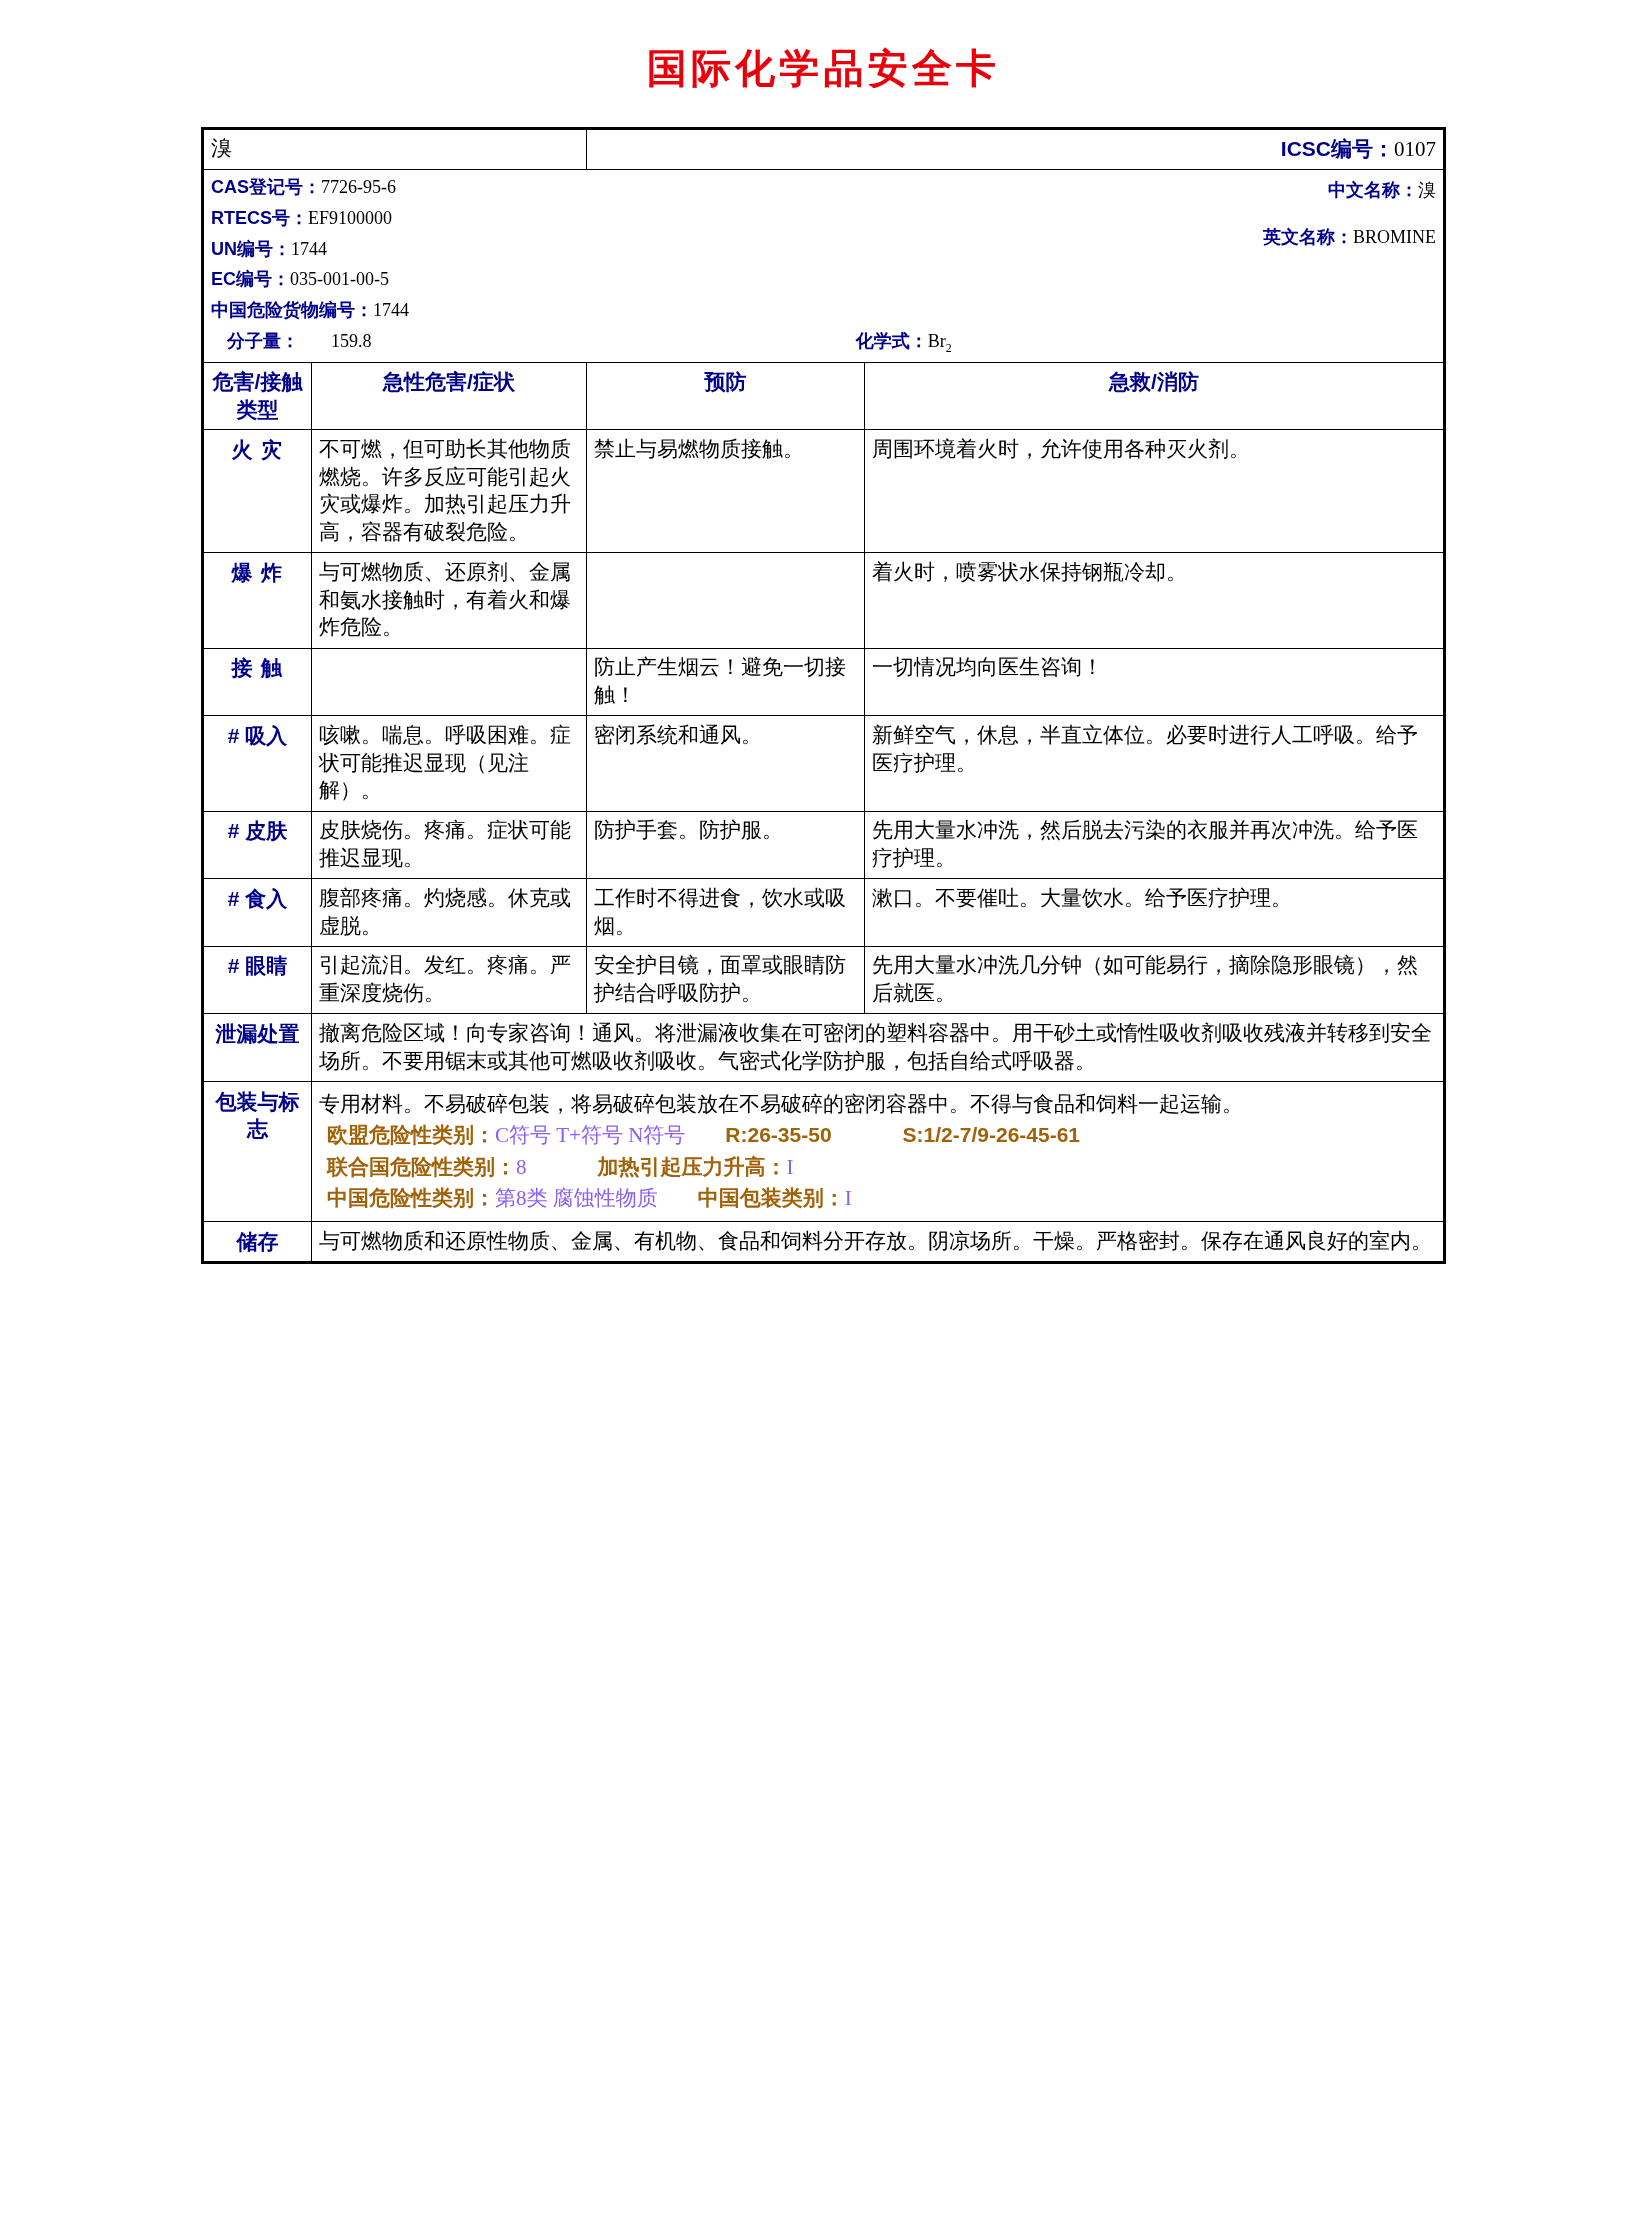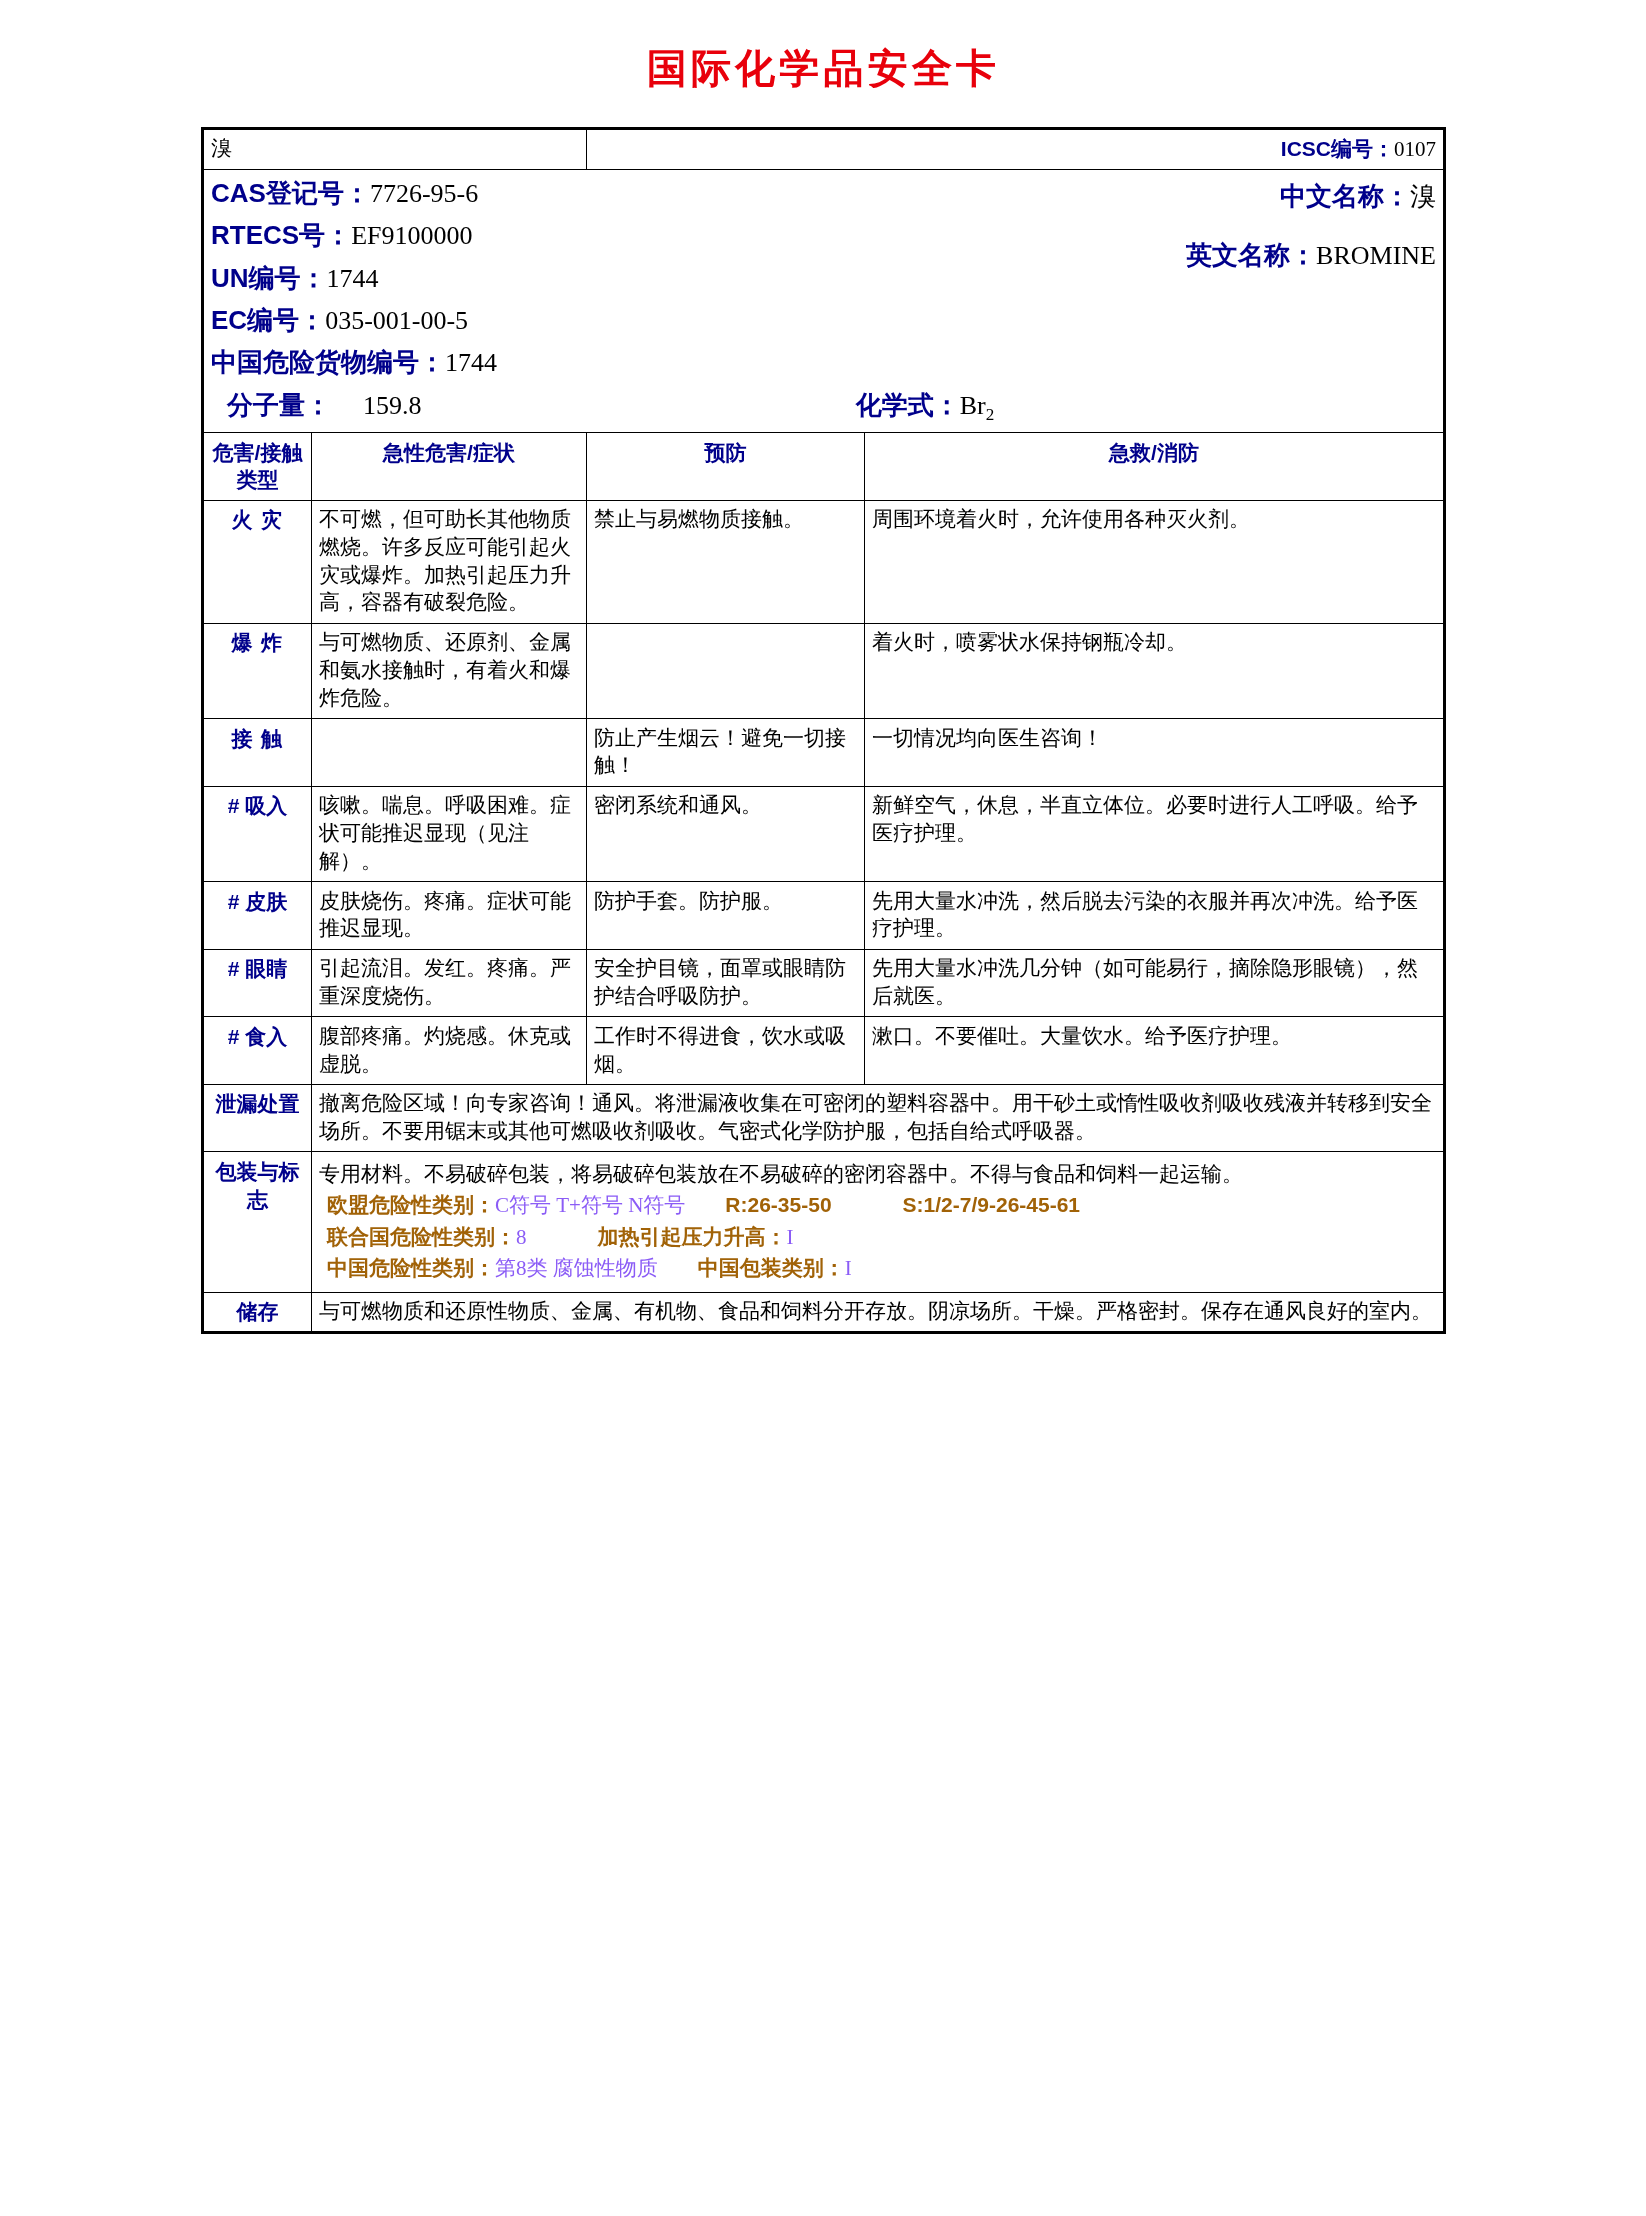--- a/index.html
+++ b/index.html
@@ -73,21 +73,21 @@
   .ident-left {
     width: 52%;
   }
   .ident-right {
     width: 48%;
     padding-top: 2.8px;
     text-align: right;
   }
   .ident-line {
     margin: 0 0 7px 0;
-    font-size: 26px;
+    font-size: 18px;
     white-space: nowrap;
   }
   .klbl {
     color: #00008b;
     font-family: "Liberation Sans", sans-serif;
     font-weight: bold;
   }
   .kval {
     color: #000;
     font-family: "Liberation Serif", serif;
@@ -256,31 +256,31 @@
       </tr>
 
       <tr>
         <td class="rowlabel small"># 皮肤</td>
         <td class="cellbody">皮肤烧伤。疼痛。症状可能推迟显现。</td>
         <td class="cellbody">防护手套。防护服。</td>
         <td class="cellbody">先用大量水冲洗，然后脱去污染的衣服并再次冲洗。给予医疗护理。</td>
       </tr>
 
       <tr>
+        <td class="rowlabel small"># 食入</td>
+        <td class="cellbody">腹部疼痛。灼烧感。休克或虚脱。</td>
+        <td class="cellbody">工作时不得进食，饮水或吸烟。</td>
+        <td class="cellbody">漱口。不要催吐。大量饮水。给予医疗护理。</td>
+      </tr>
+
+      <tr>
         <td class="rowlabel small"># 眼睛</td>
         <td class="cellbody">引起流泪。发红。疼痛。严重深度烧伤。</td>
         <td class="cellbody">安全护目镜，面罩或眼睛防护结合呼吸防护。</td>
         <td class="cellbody">先用大量水冲洗几分钟（如可能易行，摘除隐形眼镜），然后就医。</td>
-      </tr>
-
-      <tr>
-        <td class="rowlabel small"># 食入</td>
-        <td class="cellbody">腹部疼痛。灼烧感。休克或虚脱。</td>
-        <td class="cellbody">工作时不得进食，饮水或吸烟。</td>
-        <td class="cellbody">漱口。不要催吐。大量饮水。给予医疗护理。</td>
       </tr>
 
       <tr>
         <td class="rowlabel small">泄漏处置</td>
         <td class="wide" colspan="3">撤离危险区域！向专家咨询！通风。将泄漏液收集在可密闭的塑料容器中。用干砂土或惰性吸收剂吸收残液并转移到安全场所。不要用锯末或其他可燃吸收剂吸收。气密式化学防护服，包括自给式呼吸器。</td>
       </tr>
 
       <tr>
         <td class="rowlabel small">包装与标志</td>
         <td class="wide" colspan="3">

